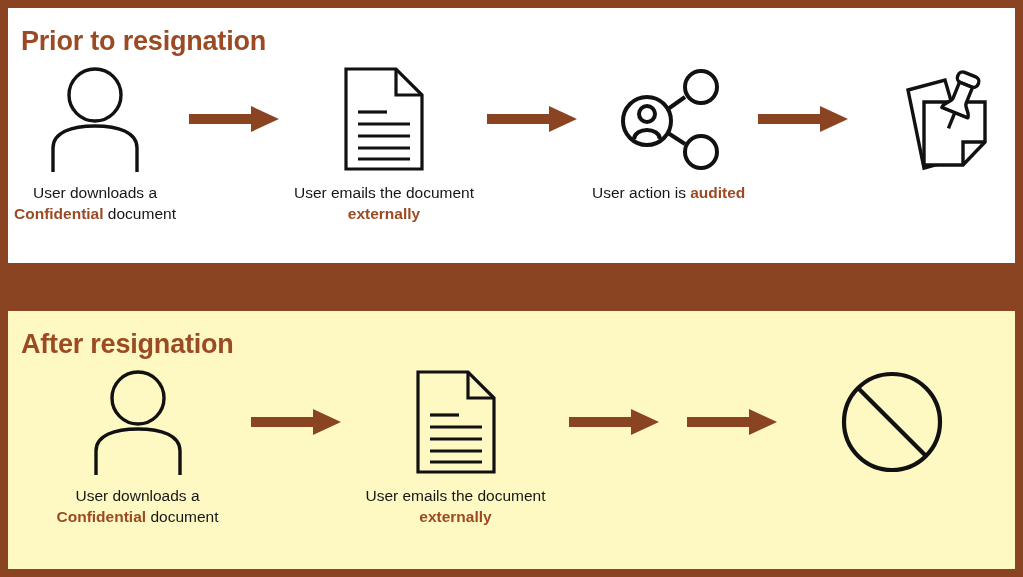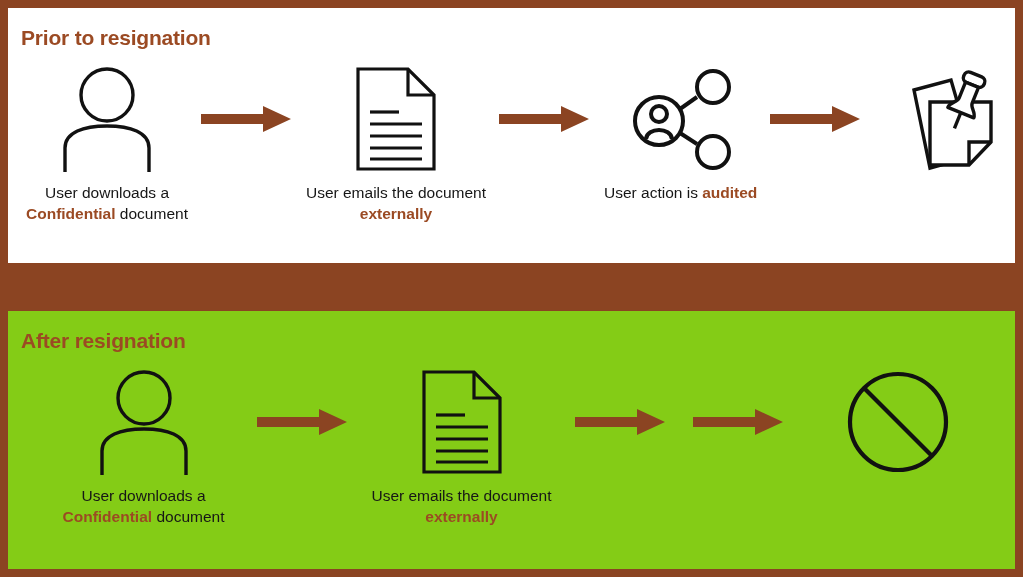--- a/index.html
+++ b/index.html
@@ -29,45 +29,45 @@
 
   .panel-top {
     top: 8px;
     height: 255px;
     background: #ffffff;
   }
 
   .panel-bottom {
     top: 311px;
     height: 258px;
-    background: #84cc16;
+    background: #fef9c3;
   }
 
   .panel-title {
     position: absolute;
     left: 13px;
     top: 18px;
-    font-size: 21px;
+    font-size: 27px;
     font-weight: bold;
     color: #9b4a23;
     letter-spacing: -0.2px;
     white-space: nowrap;
   }
 
   
   .flow {
     position: absolute;
     left: 0;
     right: 0;
     top: 52px;
     height: 150px;
     display: flex;
     align-items: flex-start;
     justify-content: center;
-    padding-left: 18px;
+    padding-left: 6px;
   }
 
   .step {
     position: relative;
     width: 200px;
     display: flex;
     flex-direction: column;
     align-items: center;
   }
 

